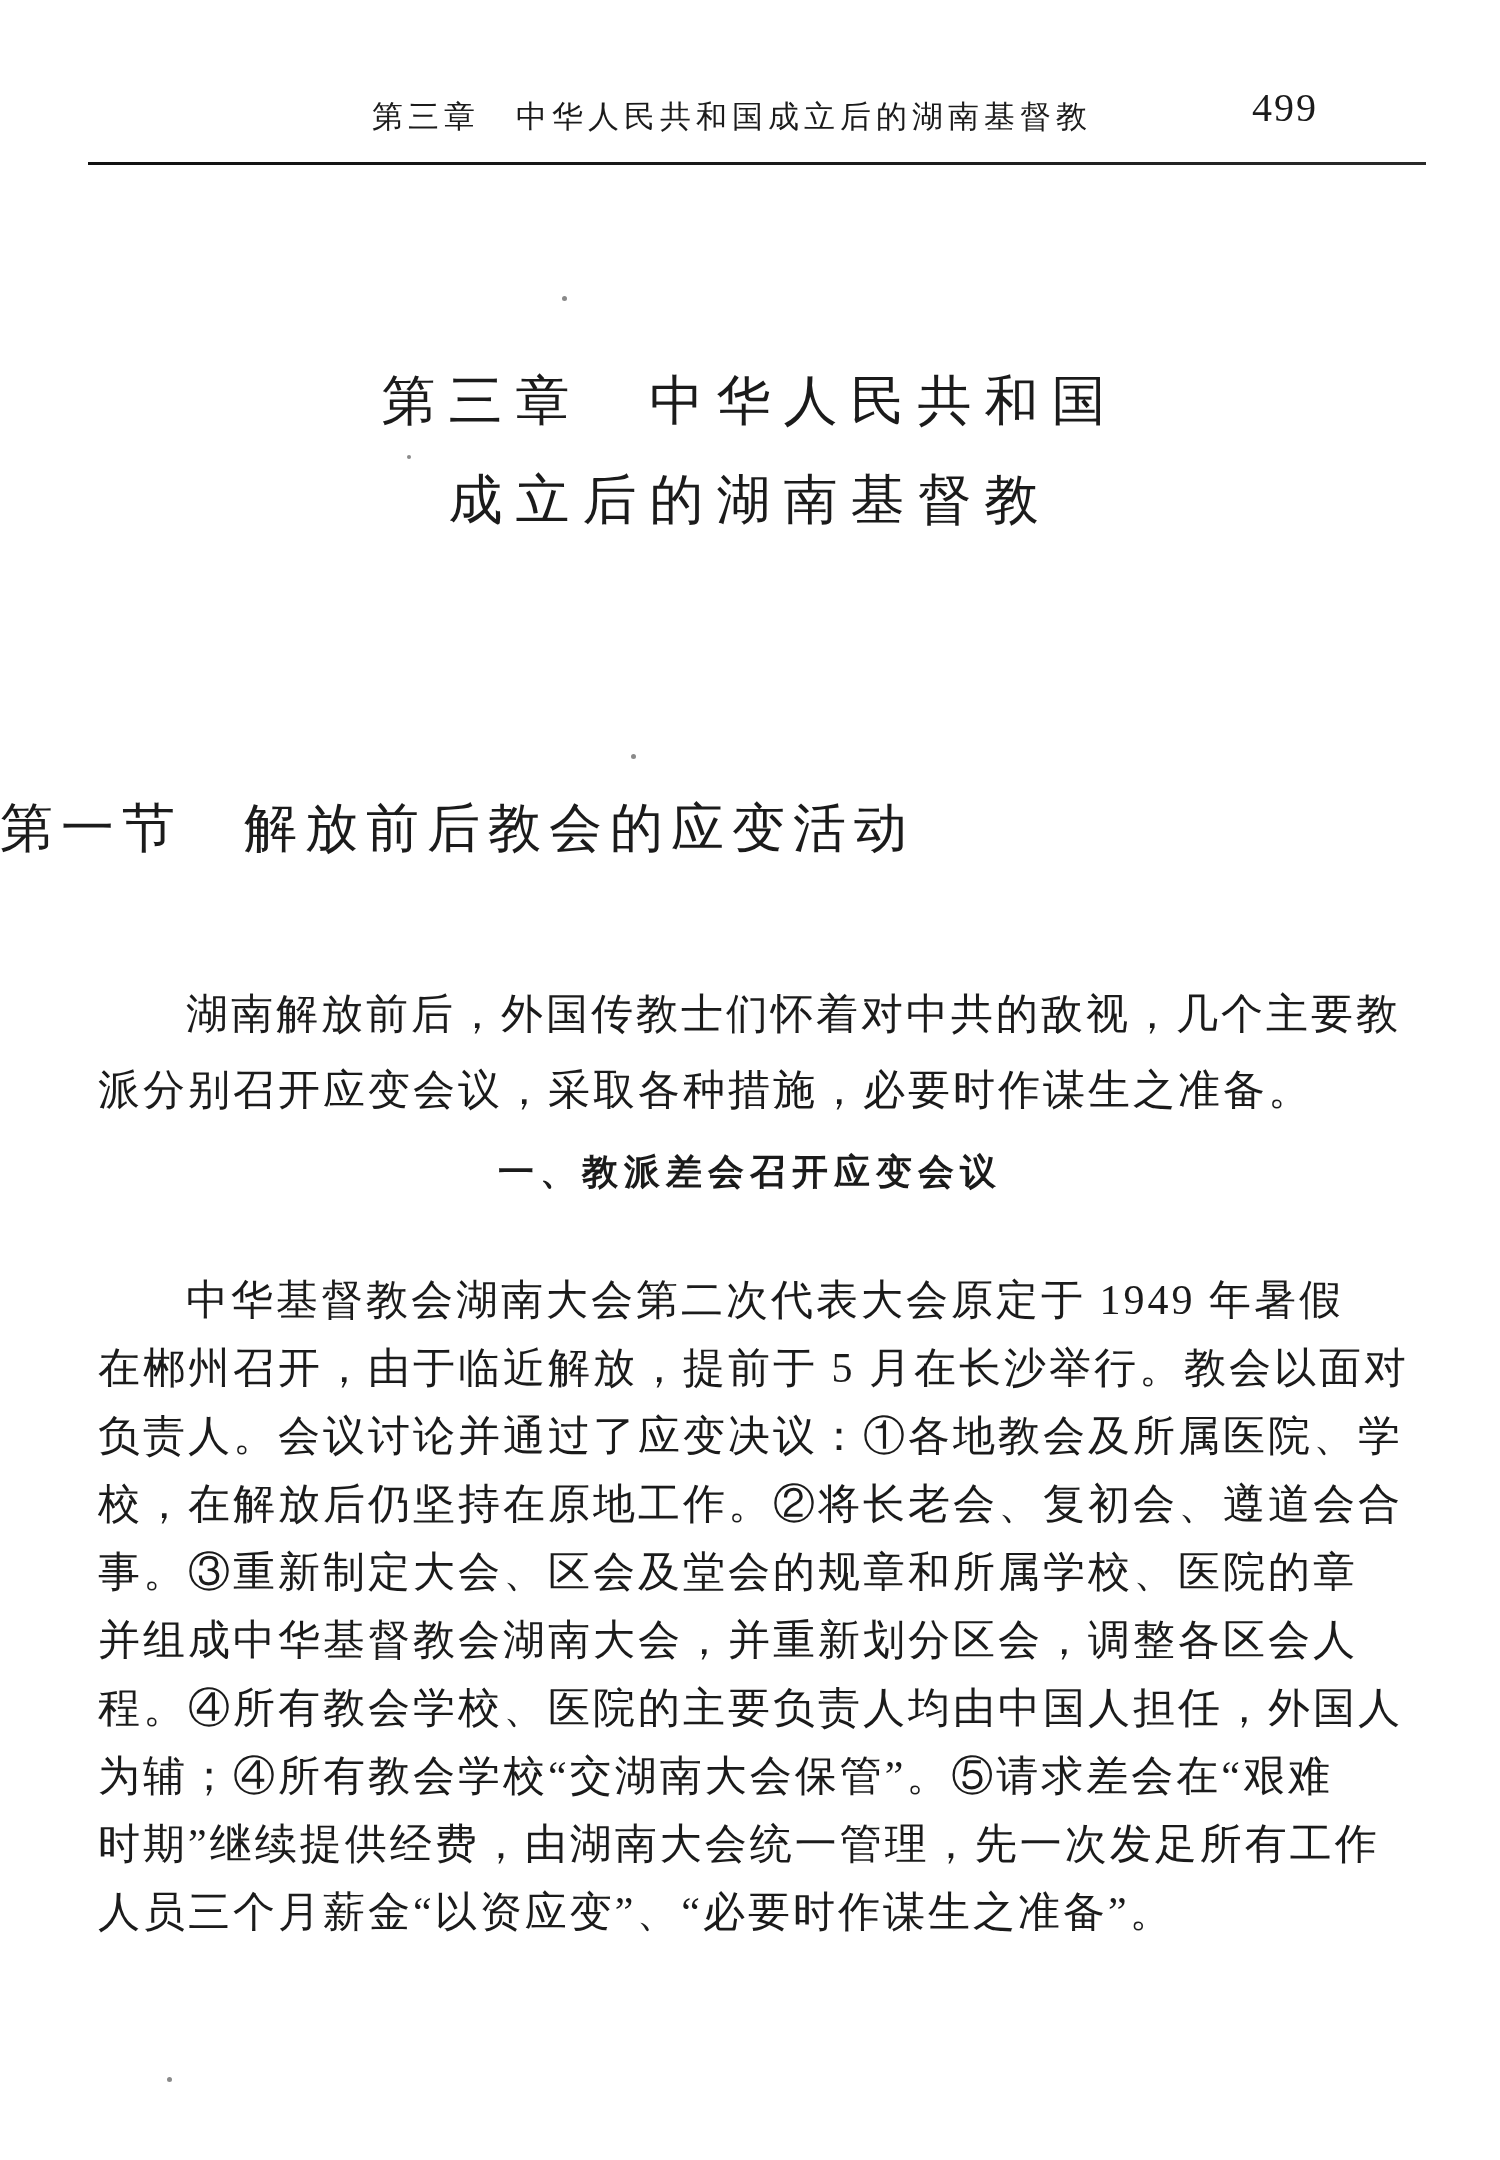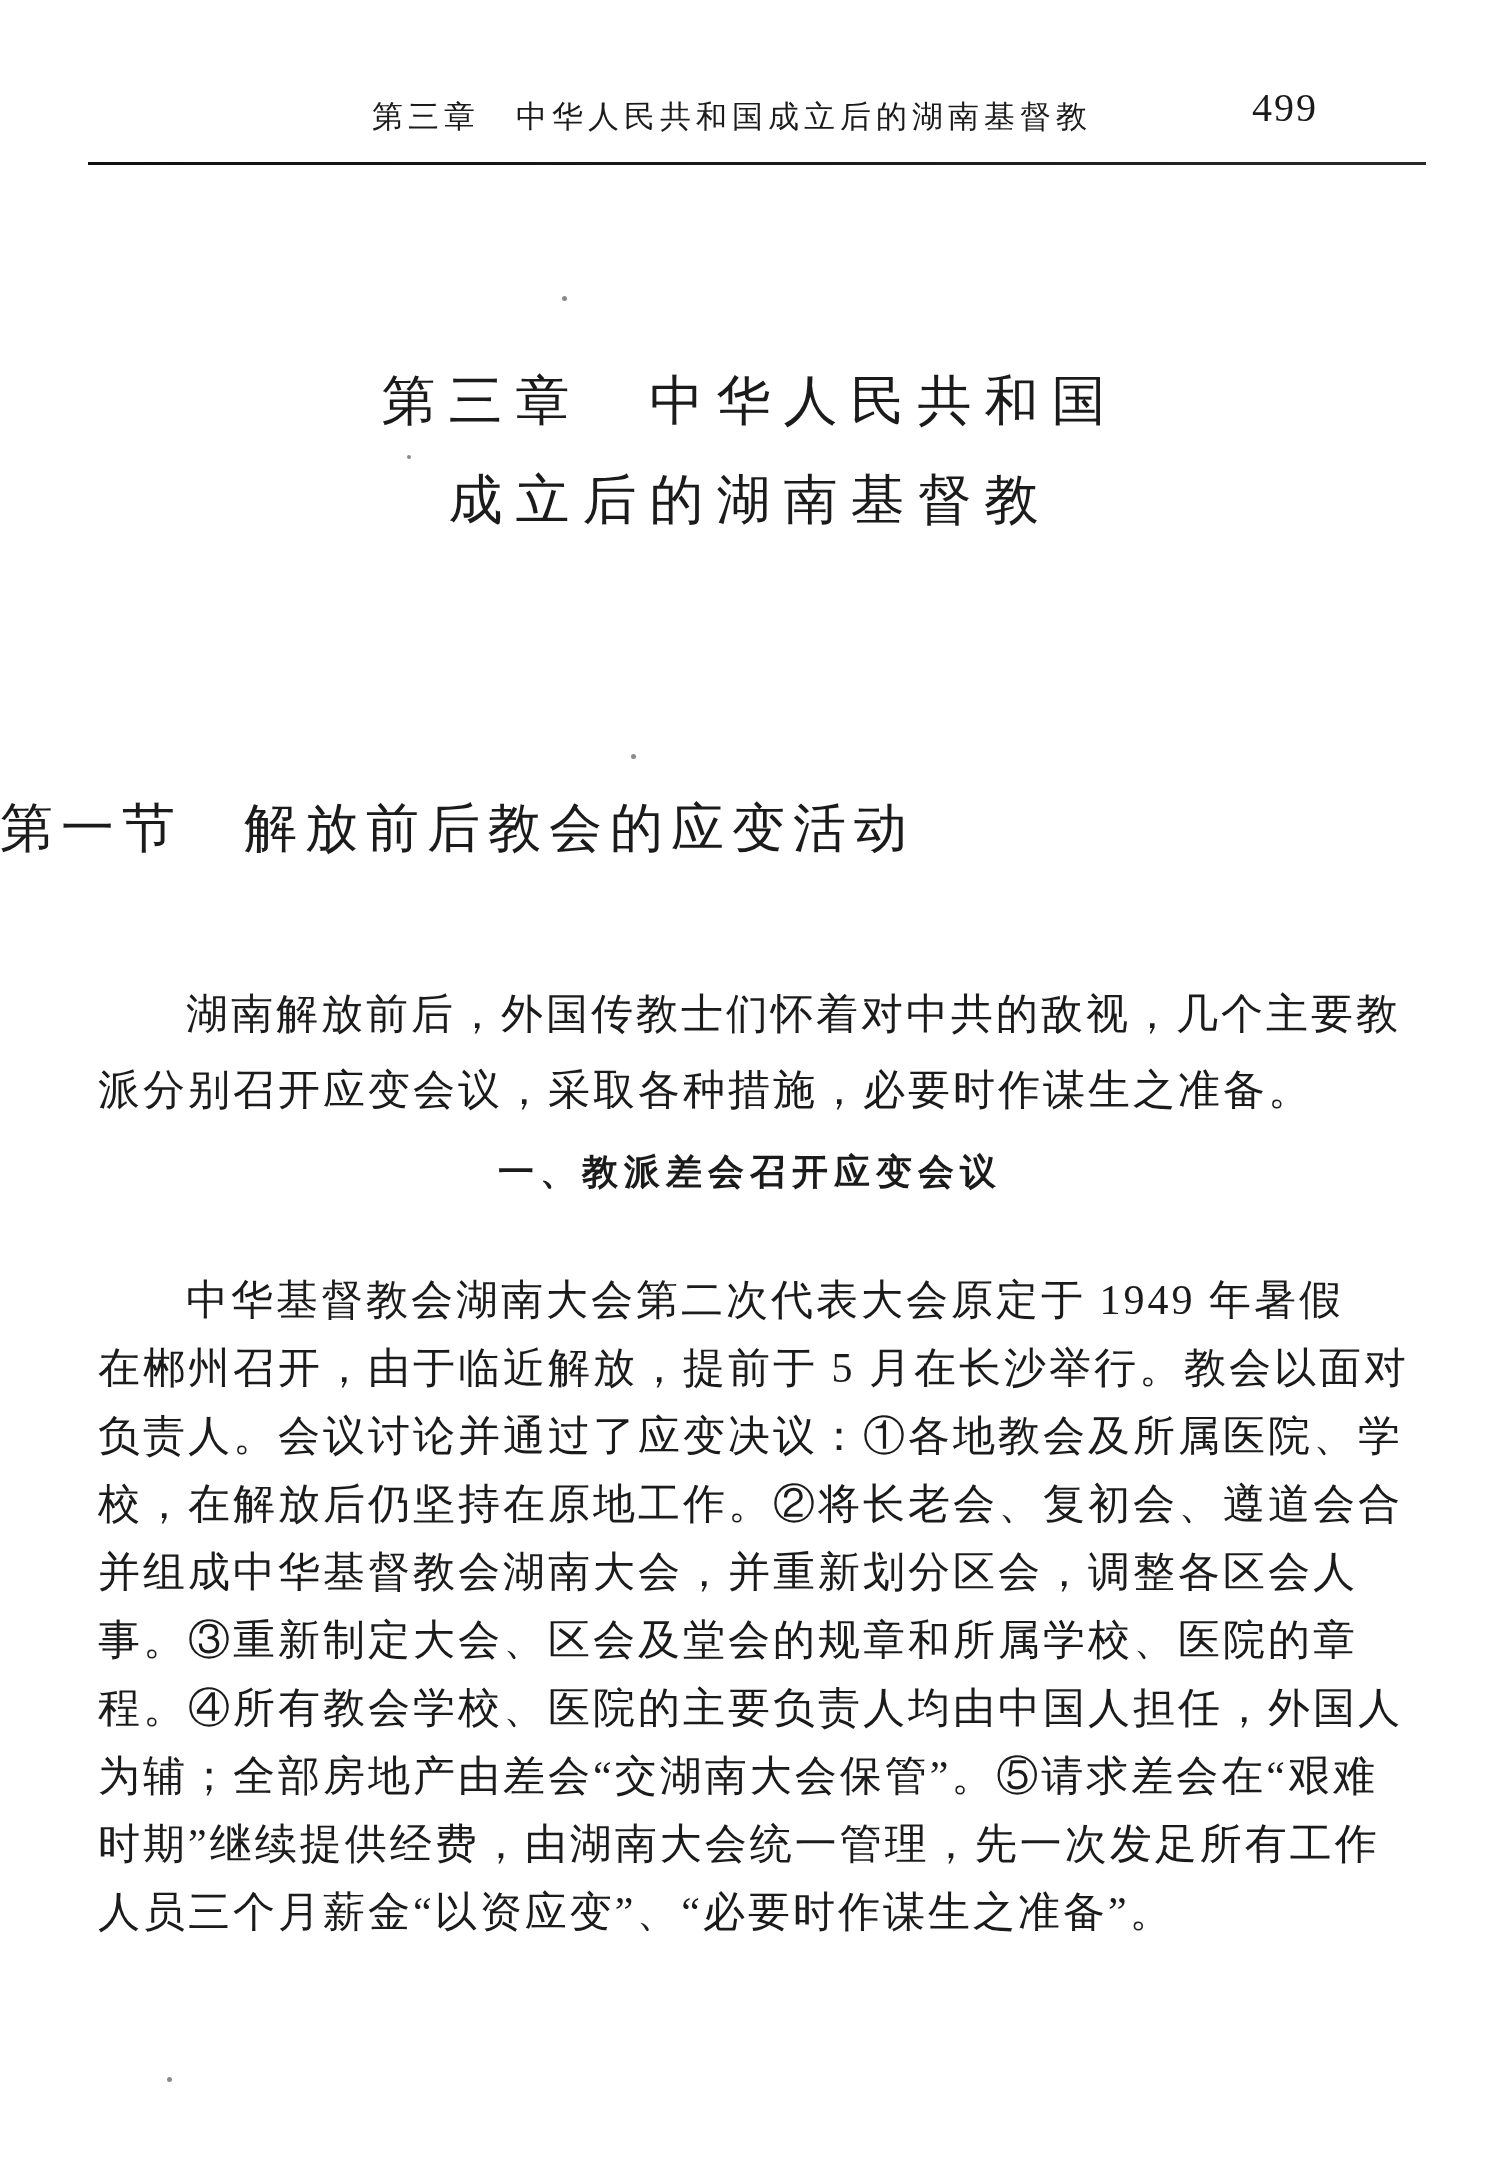--- a/index.html
+++ b/index.html
@@ -136,24 +136,24 @@
   <div class="para-line">派分别召开应变会议，采取各种措施，必要时作谋生之准备。</div>
 </div>
 
 <div class="abs subsection-title">一、教派差会召开应变会议</div>
 
 <div class="abs body-para">
   <div class="para-line indent">中华基督教会湖南大会第二次代表大会原定于 1949 年暑假</div>
   <div class="para-line">在郴州召开，由于临近解放，提前于 5 月在长沙举行。教会以面对</div>
   <div class="para-line">负责人。会议讨论并通过了应变决议：①各地教会及所属医院、学</div>
   <div class="para-line">校，在解放后仍坚持在原地工作。②将长老会、复初会、遵道会合</div>
+  <div class="para-line">事。③重新制定大会、区会及堂会的规章和所属学校、医院的章</div>
   <div class="para-line">并组成中华基督教会湖南大会，并重新划分区会，调整各区会人</div>
-  <div class="para-line">事。③重新制定大会、区会及堂会的规章和所属学校、医院的章</div>
   <div class="para-line">程。④所有教会学校、医院的主要负责人均由中国人担任，外国人</div>
-  <div class="para-line">为辅；全部房地产由差会“交湖南大会保管”。⑤请求差会在“艰难</div>
+  <div class="para-line">为辅；④所有教会学校“交湖南大会保管”。⑤请求差会在“艰难</div>
   <div class="para-line">时期”继续提供经费，由湖南大会统一管理，先一次发足所有工作</div>
   <div class="para-line">人员三个月薪金“以资应变”、“必要时作谋生之准备”。</div>
 </div>
 
 <div class="abs speck speck-1"></div>
 <div class="abs speck speck-2"></div>
 <div class="abs speck speck-3"></div>
 <div class="abs speck speck-4"></div>
 
 </body></html>

